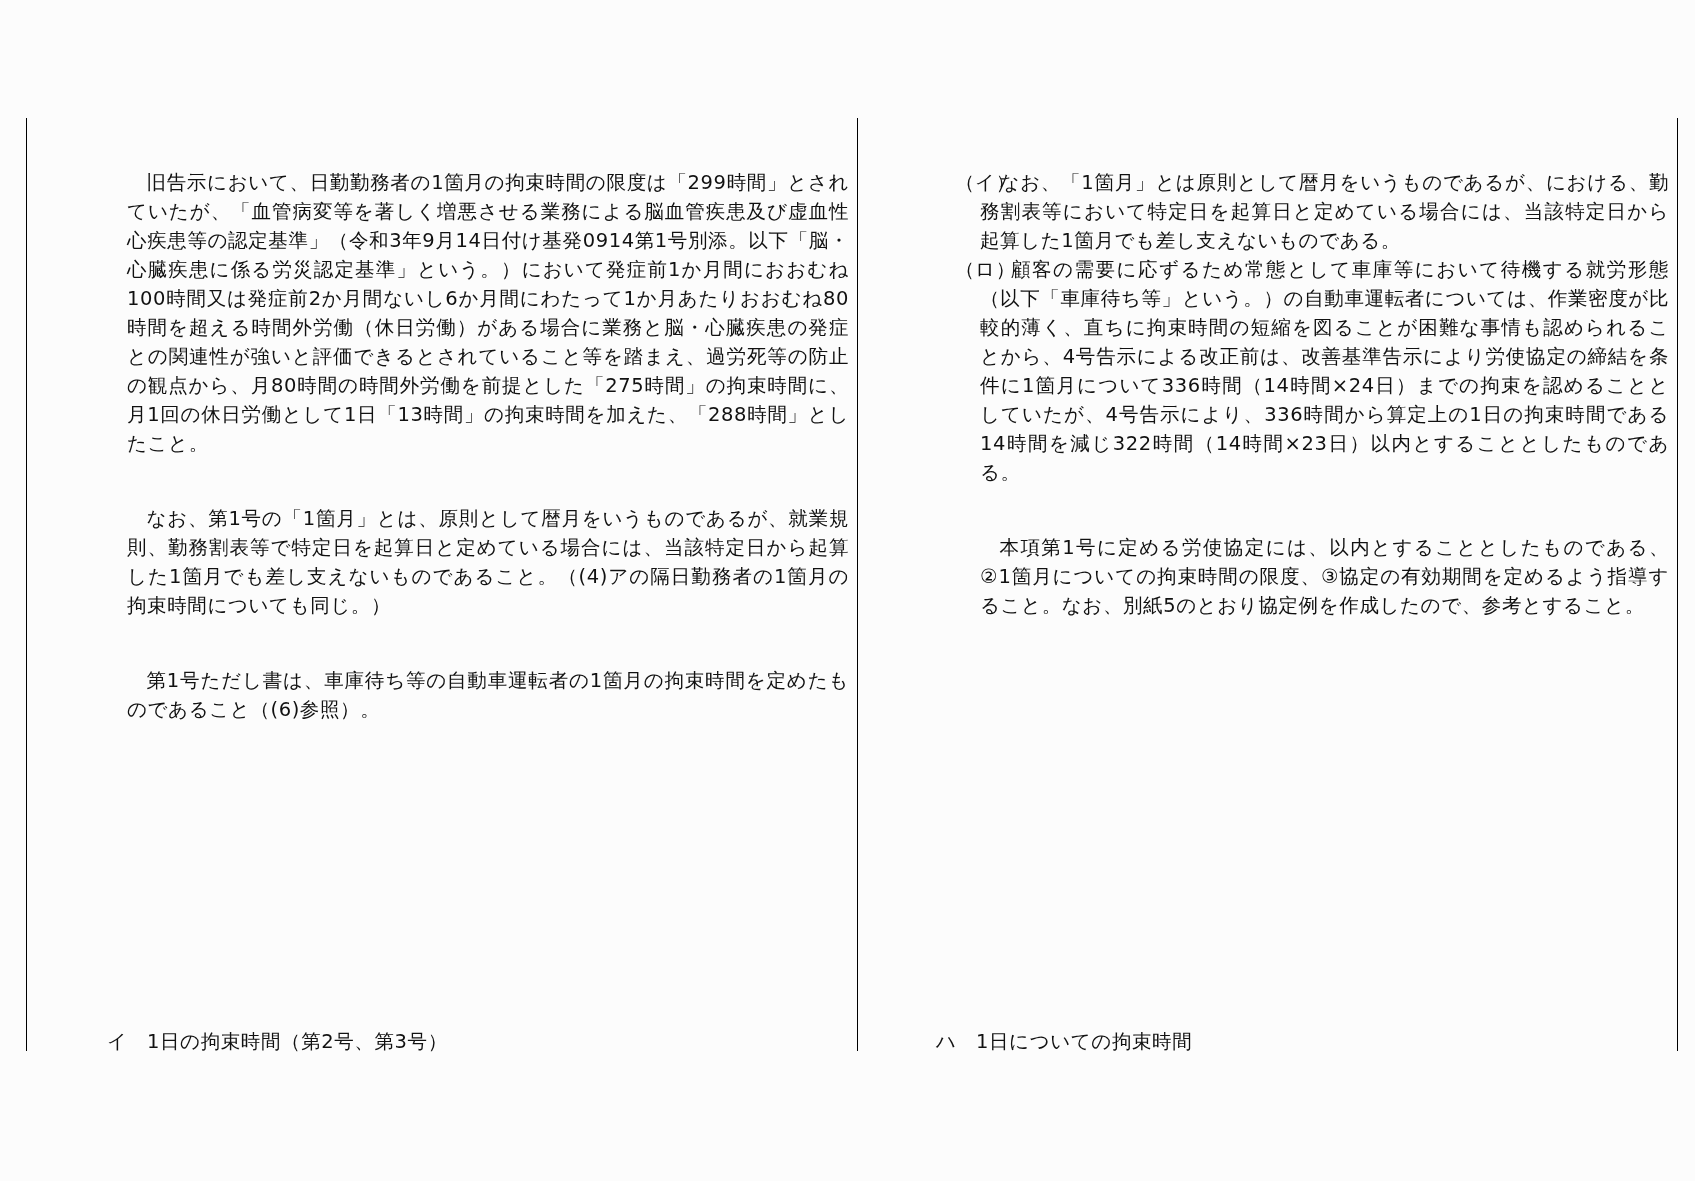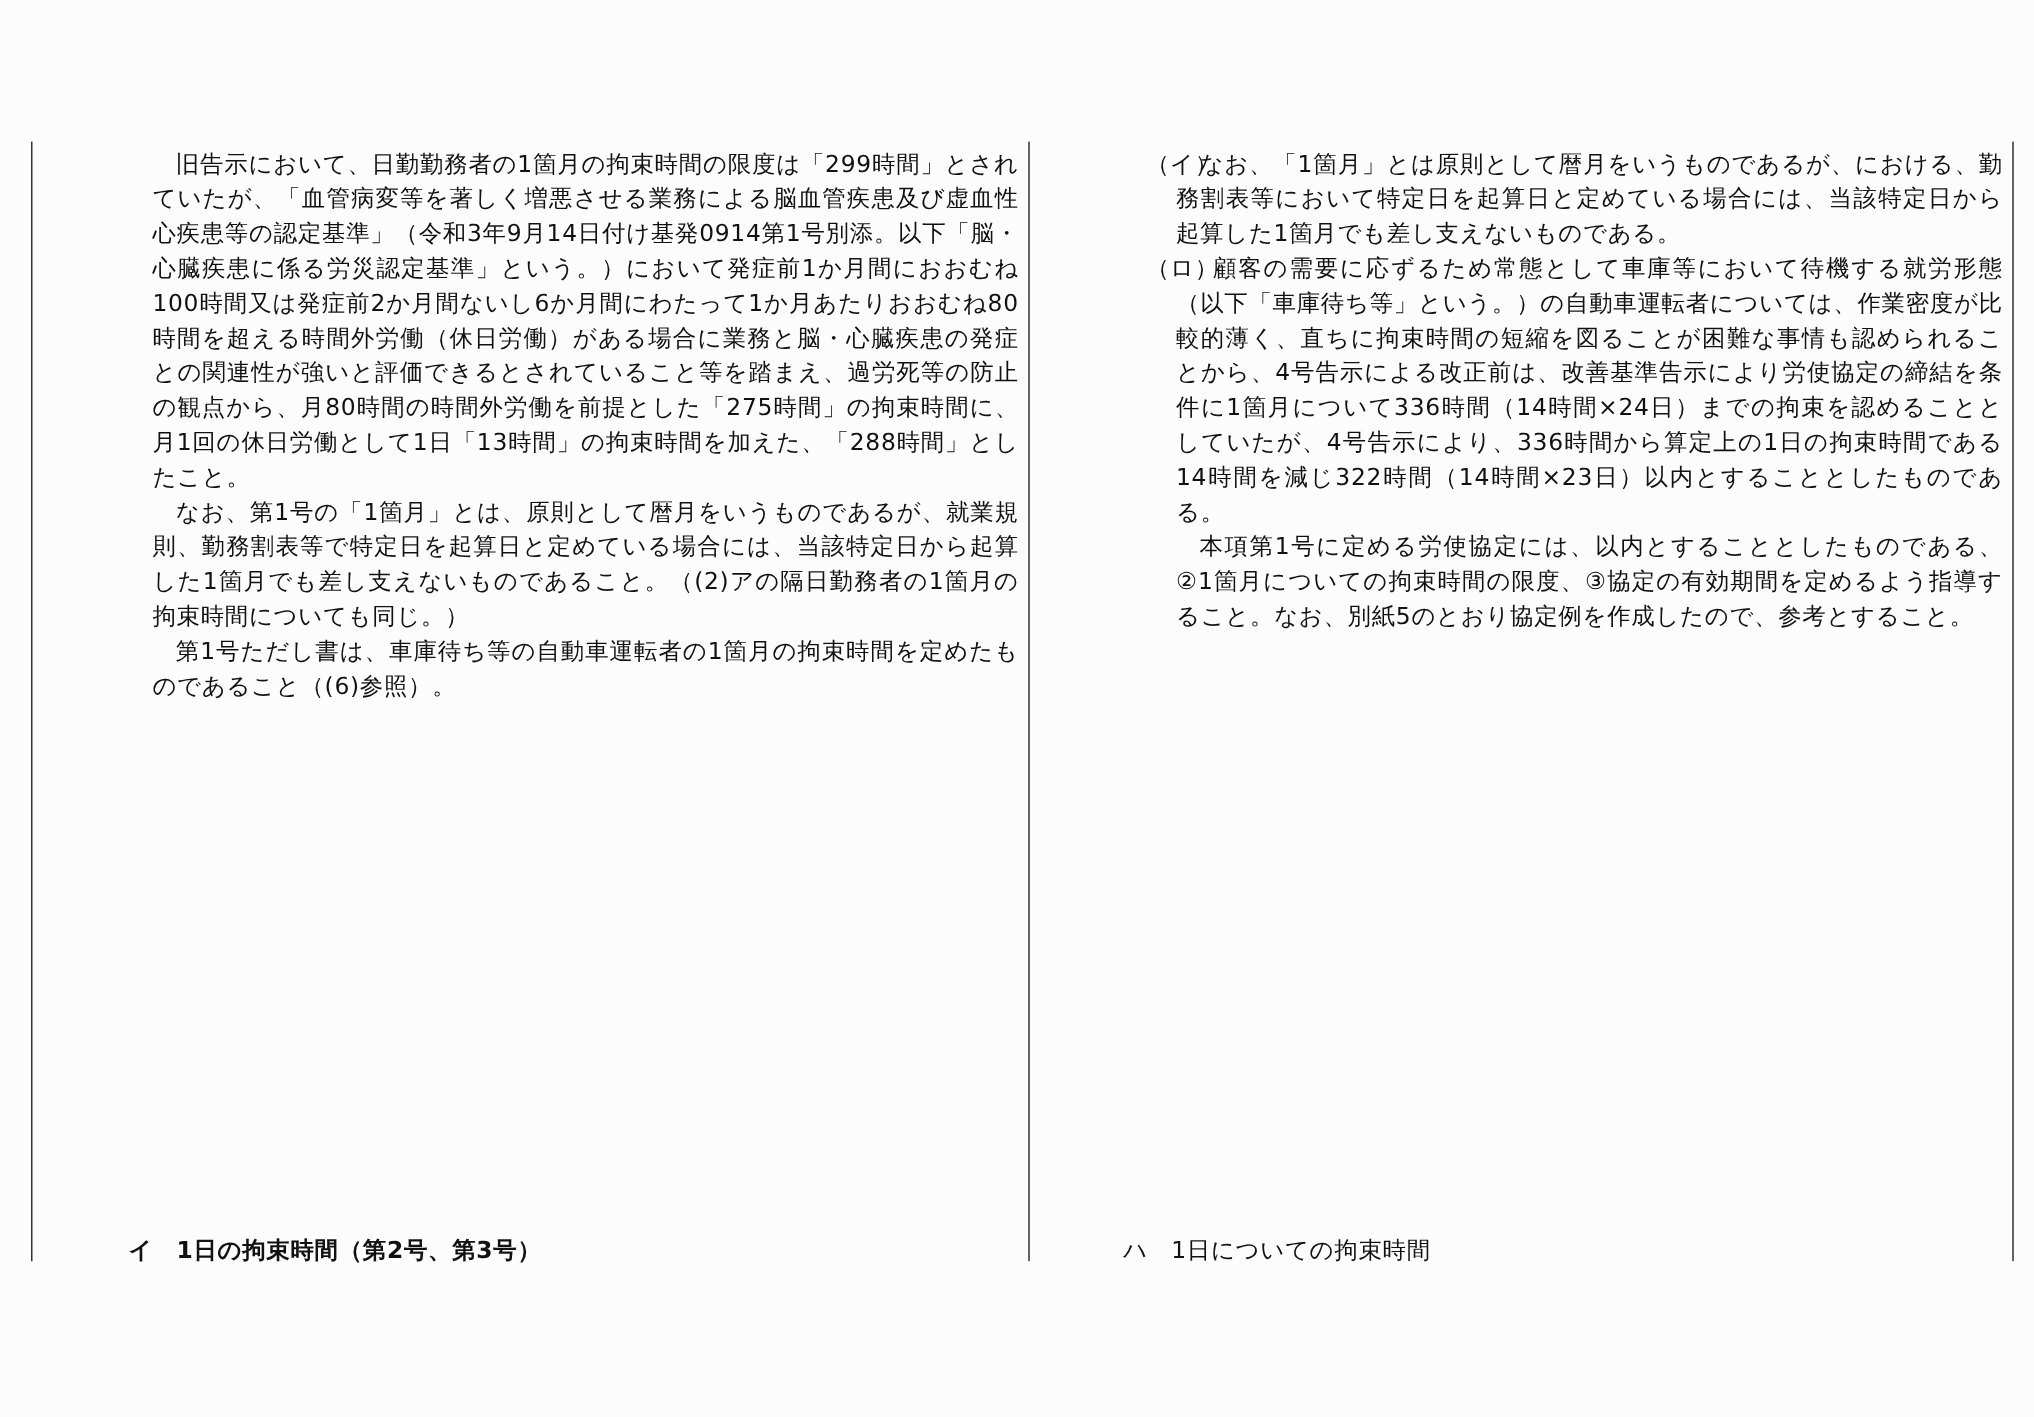--- a/index.html
+++ b/index.html
@@ -21,21 +21,21 @@
   .col {
     position: absolute;
     top: 122px;
     font-size: 19.5px;
     line-height: 29px;
     letter-spacing: 0.6px;
   }
   .col-left { left: 127px; width: 722px; }
   .col-right { left: 957px; width: 712px; }
   .p { margin: 0; text-align: justify; text-align-last: left; }
-  .indent { text-indent: 1em; }
+  .indent { text-indent: 1em; margin-top: 46px; }
   .item { position: relative; padding-left: 23px; }
   .item .marker { position: absolute; left: 0; top: 0; }
   .item .firstline-pad { display: inline-block; width: 30px; }
   .heading {
     position: absolute;
     top: 1027px;
     font-size: 19.5px;
     line-height: 29px;
     letter-spacing: 0.6px;
   }
@@ -43,25 +43,25 @@
 </style>
 </head>
 <body>
 
 <div class="vline" style="left:26px;"></div>
 <div class="vline" style="left:857px;"></div>
 <div class="vline" style="left:1677px;"></div>
 
 <div class="col col-left">
   <p class="p indent">旧告示において、日勤勤務者の1箇月の拘束時間の限度は「299時間」とされていたが、「血管病変等を著しく増悪させる業務による脳血管疾患及び虚血性心疾患等の認定基準」（令和3年9月14日付け基発0914第1号別添。以下「脳・心臓疾患に係る労災認定基準」という。）において発症前1か月間におおむね100時間又は発症前2か月間ないし6か月間にわたって1か月あたりおおむね80時間を超える時間外労働（休日労働）がある場合に業務と脳・心臓疾患の発症との関連性が強いと評価できるとされていること等を踏まえ、過労死等の防止の観点から、月80時間の時間外労働を前提とした「275時間」の拘束時間に、月1回の休日労働として1日「13時間」の拘束時間を加えた、「288時間」としたこと。</p>
-  <p class="p indent">なお、第1号の「1箇月」とは、原則として暦月をいうものであるが、就業規則、勤務割表等で特定日を起算日と定めている場合には、当該特定日から起算した1箇月でも差し支えないものであること。（(2)アの隔日勤務者の1箇月の拘束時間についても同じ。）</p>
+  <p class="p indent">なお、第1号の「1箇月」とは、原則として暦月をいうものであるが、就業規則、勤務割表等で特定日を起算日と定めている場合には、当該特定日から起算した1箇月でも差し支えないものであること。（(4)アの隔日勤務者の1箇月の拘束時間についても同じ。）</p>
   <p class="p indent">第1号ただし書は、車庫待ち等の自動車運転者の1箇月の拘束時間を定めたものであること（(6)参照）。</p>
 </div>
 
-<div class="heading" style="left:107px;font-weight:bold;">
+<div class="heading" style="left:107px;">
   <span class="mk">イ</span><span>1日の拘束時間（第2号、第3号）</span>
 </div>
 
 <div class="col col-right">
   <div class="item">
     <span class="marker" style="left:-2px;">（イ）</span>
     <p class="p indent">なお、「1箇月」とは原則として暦月をいうものであるが、における、勤務割表等において特定日を起算日と定めている場合には、当該特定日から起算した1箇月でも差し支えないものである。</p>
   </div>
   <div class="item">
     <span class="marker" style="left:-2px;">（ロ）</span>

